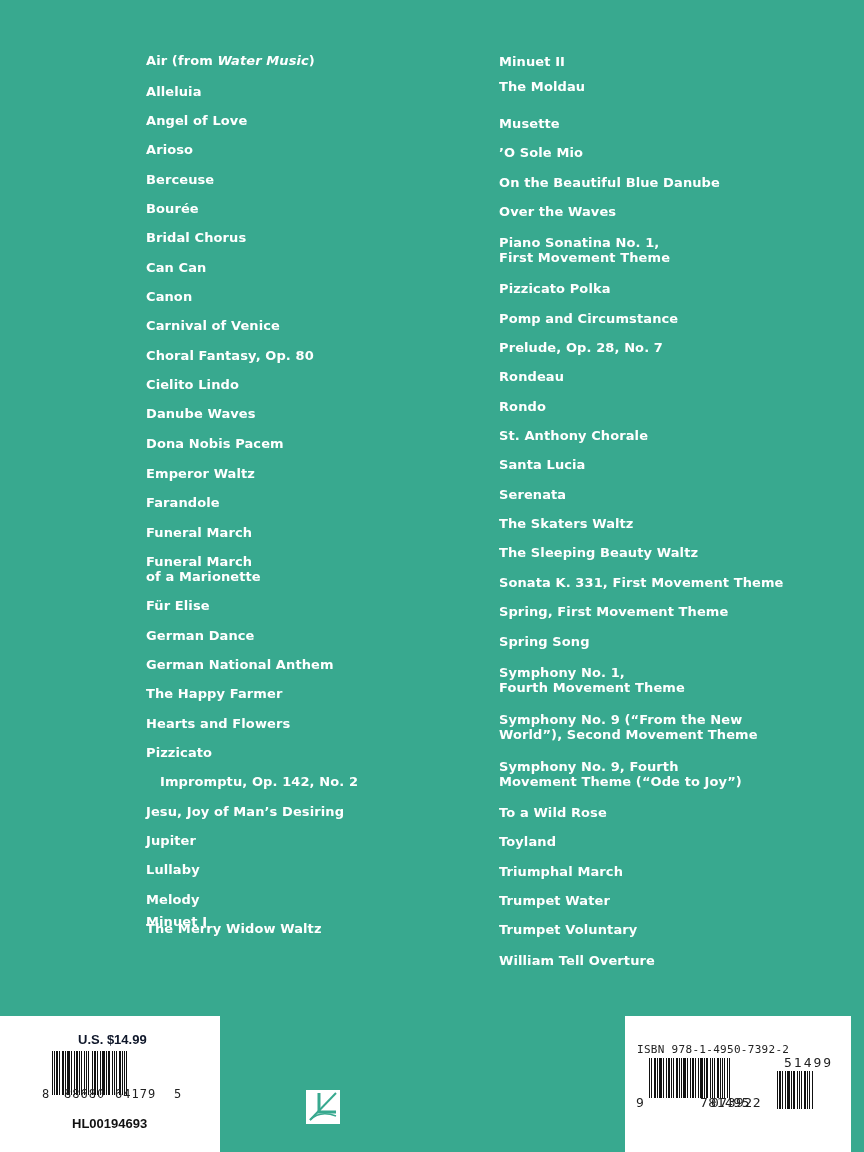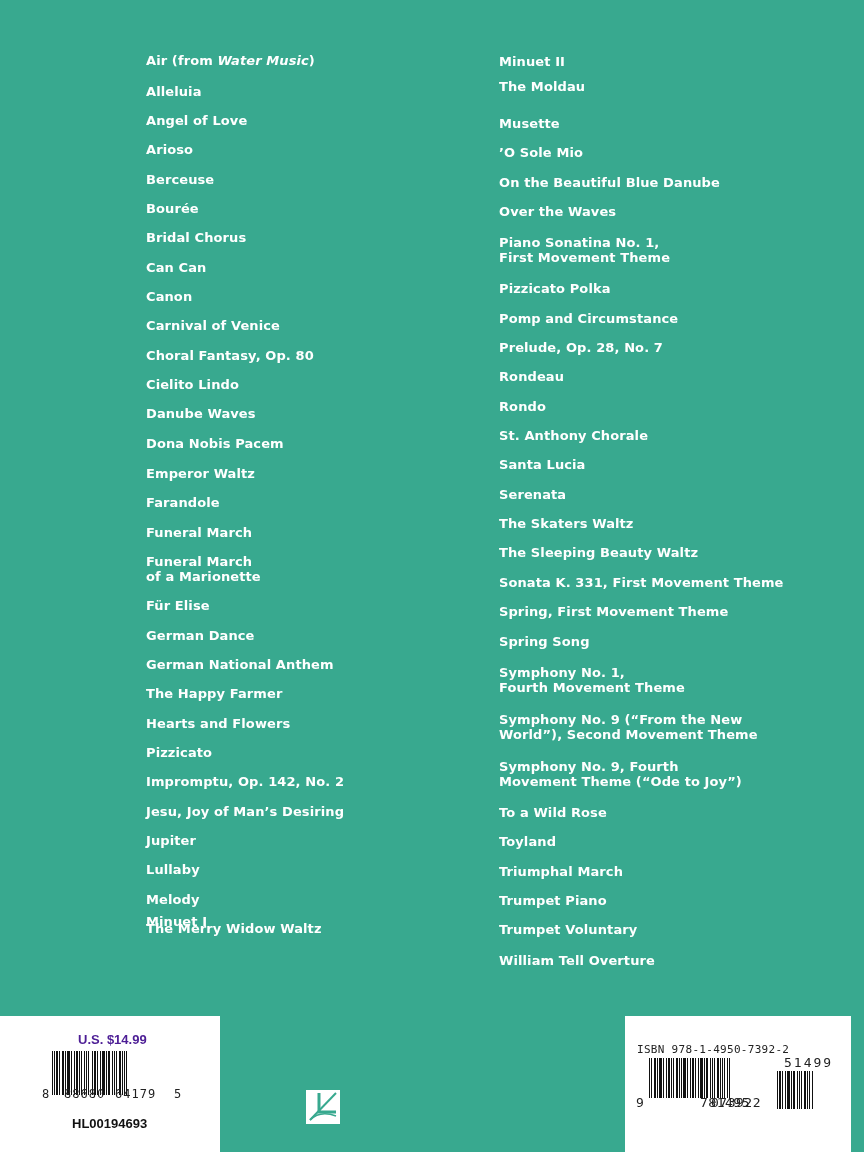--- a/index.html
+++ b/index.html
@@ -5,21 +5,21 @@
   html, body { margin:0; padding:0; }
   body { width:864px; height:1152px; background:#38a98f; position:relative; overflow:hidden; font-family:"DejaVu Sans", sans-serif; }
   .col { position:absolute; top:0; }
   .col-left { left:146px; }
   .col-right { left:499px; }
   .item { position:absolute; left:0; color:#ffffff; font-size:13px; font-weight:bold; line-height:15px; white-space:nowrap; letter-spacing:0.1px; }
   .item em { }
   .box { position:absolute; background:#ffffff; }
   .box-left { left:0; top:1016px; width:220px; height:136px; }
   .box-right { left:625px; top:1016px; width:226px; height:136px; }
-  .price { position:absolute; left:78px; top:1032px; font-family:"Liberation Sans", sans-serif; font-size:13px; font-weight:bold; color:#4c1d95; }
+  .price { position:absolute; left:78px; top:1032px; font-family:"Liberation Sans", sans-serif; font-size:13px; font-weight:bold; color:#0f172a; }
   .hl { position:absolute; left:72px; top:1116px; font-family:"Liberation Sans", sans-serif; font-size:13px; font-weight:bold; color:#111; }
   .upc-digits { position:absolute; font-family:"DejaVu Sans Mono", monospace; font-size:12px; color:#222; }
   .isbn { position:absolute; left:637px; top:1043px; font-family:"DejaVu Sans Mono", monospace; font-size:11px; color:#222; letter-spacing:0.3px; }
   .bars { position:absolute; display:flex; align-items:flex-start; }
   .bars span { display:block; background:#111; height:100%; }
   .logo { position:absolute; left:306px; top:1090px; height:34px; display:flex; align-items:center; }
   .logo-text { color:#fff; font-family:"DejaVu Sans", sans-serif; font-size:20px; letter-spacing:1.5px; margin-left:4px; }
   .logo-text .big { font-size:24px; }
   .logo-text sup { font-size:8px; vertical-align:top; }
 </style>
@@ -44,21 +44,21 @@
     <div class="item" style="top: 466px;"><span>Emperor Waltz</span></div>
     <div class="item" style="top: 495px;"><span>Farandole</span></div>
     <div class="item" style="top: 525px;"><span>Funeral March</span></div>
     <div class="item" style="top: 554px;"><span>Funeral March</span><br><span>of a Marionette</span></div>
     <div class="item" style="top: 598px;"><span>Für Elise</span></div>
     <div class="item" style="top: 628px;"><span>German Dance</span></div>
     <div class="item" style="top: 657px;"><span>German National Anthem</span></div>
     <div class="item" style="top: 686px;"><span>The Happy Farmer</span></div>
     <div class="item" style="top: 716px;"><span>Hearts and Flowers</span></div>
     <div class="item" style="top: 745px;"><span>Pizzicato</span></div>
-    <div class="item" style="top: 774px;"><span>Impromptu, Op. 142, No. 2</span></div>
+    <div class="item" style="top: 774px; margin-left: 14px;"><span>Impromptu, Op. 142, No. 2</span></div>
     <div class="item" style="top: 804px;"><span>Jesu, Joy of Man’s Desiring</span></div>
     <div class="item" style="top: 833px;"><span>Jupiter</span></div>
     <div class="item" style="top: 862px;"><span>Lullaby</span></div>
     <div class="item" style="top: 892px;"><span>Melody</span></div>
     <div class="item" style="top: 921px;"><span>The Merry Widow Waltz</span></div>
     <div class="item" style="top: 914px;"><span>Minuet I</span></div>
   </div>
 <div id="list-right" class="col col-right">
     <div class="item" style="top: 54px;"><span>Minuet II</span></div>
     <div class="item" style="top: 79px;"><span>The Moldau</span></div>
@@ -79,21 +79,21 @@
     <div class="item" style="top: 545px;"><span>The Sleeping Beauty Waltz</span></div>
     <div class="item" style="top: 575px; text-align: center;"><span>Sonata K. 331, First Movement Theme</span></div>
     <div class="item" style="top: 604px;"><span>Spring, First Movement Theme</span></div>
     <div class="item" style="top: 634px;"><span>Spring Song</span></div>
     <div class="item" style="top: 665px;"><span>Symphony No. 1,</span><br><span>Fourth Movement Theme</span></div>
     <div class="item" style="top: 712px;"><span>Symphony No. 9 (“From the New</span><br><span>World”), Second Movement Theme</span></div>
     <div class="item" style="top: 759px;"><span>Symphony No. 9, Fourth</span><br><span>Movement Theme (“Ode to Joy”)</span></div>
     <div class="item" style="top: 805px;"><span>To a Wild Rose</span></div>
     <div class="item" style="top: 834px;"><span>Toyland</span></div>
     <div class="item" style="top: 864px;"><span>Triumphal March</span></div>
-    <div class="item" style="top: 893px;"><span>Trumpet Piano</span></div>
+    <div class="item" style="top: 893px;"><span>Trumpet Water</span></div>
     <div class="item" style="top: 922px;"><span>Trumpet Voluntary</span></div>
     <div class="item" style="top: 953px;"><span>William Tell Overture</span></div>
   </div>
 
 <div class="box box-left"></div>
 <div class="price">U.S. $14.99</div>
 <div id="upc-bars" class="bars" style="left:52px; top:1051px; height:44px;">
     <span style="width: 1px;"></span>
     <span style="width: 1px; background: transparent;"></span>
     <span style="width: 1px;"></span>

